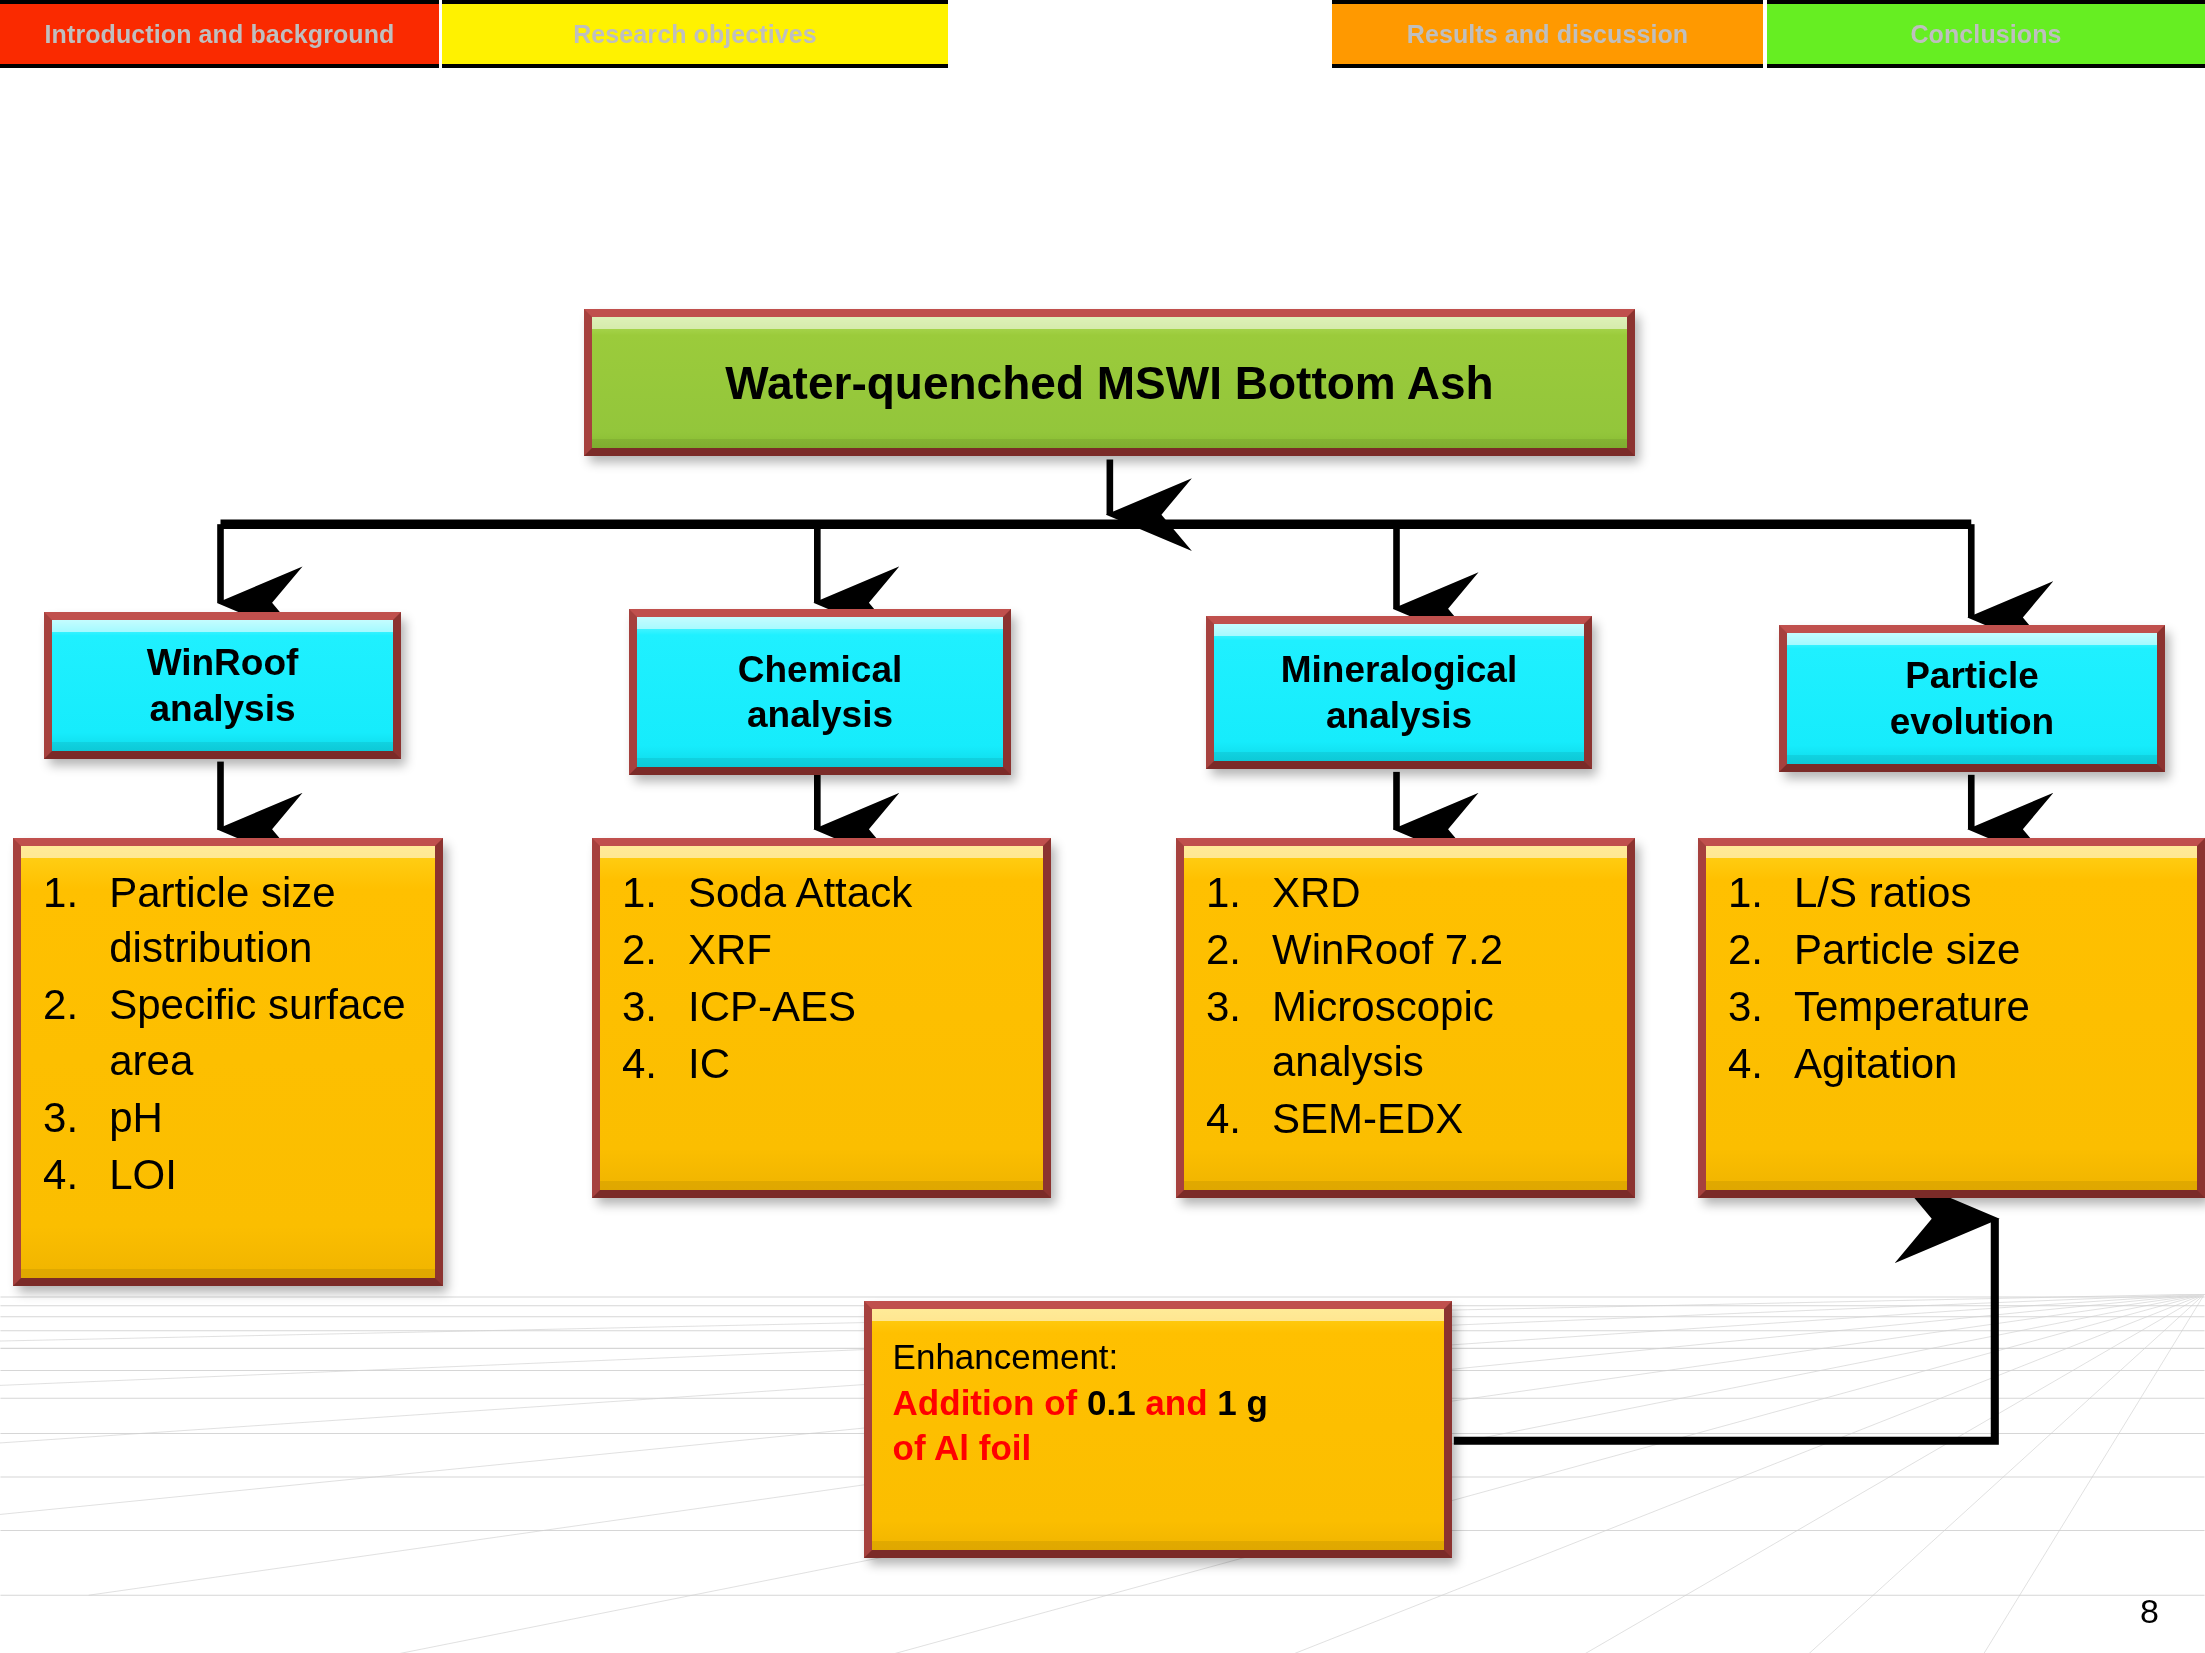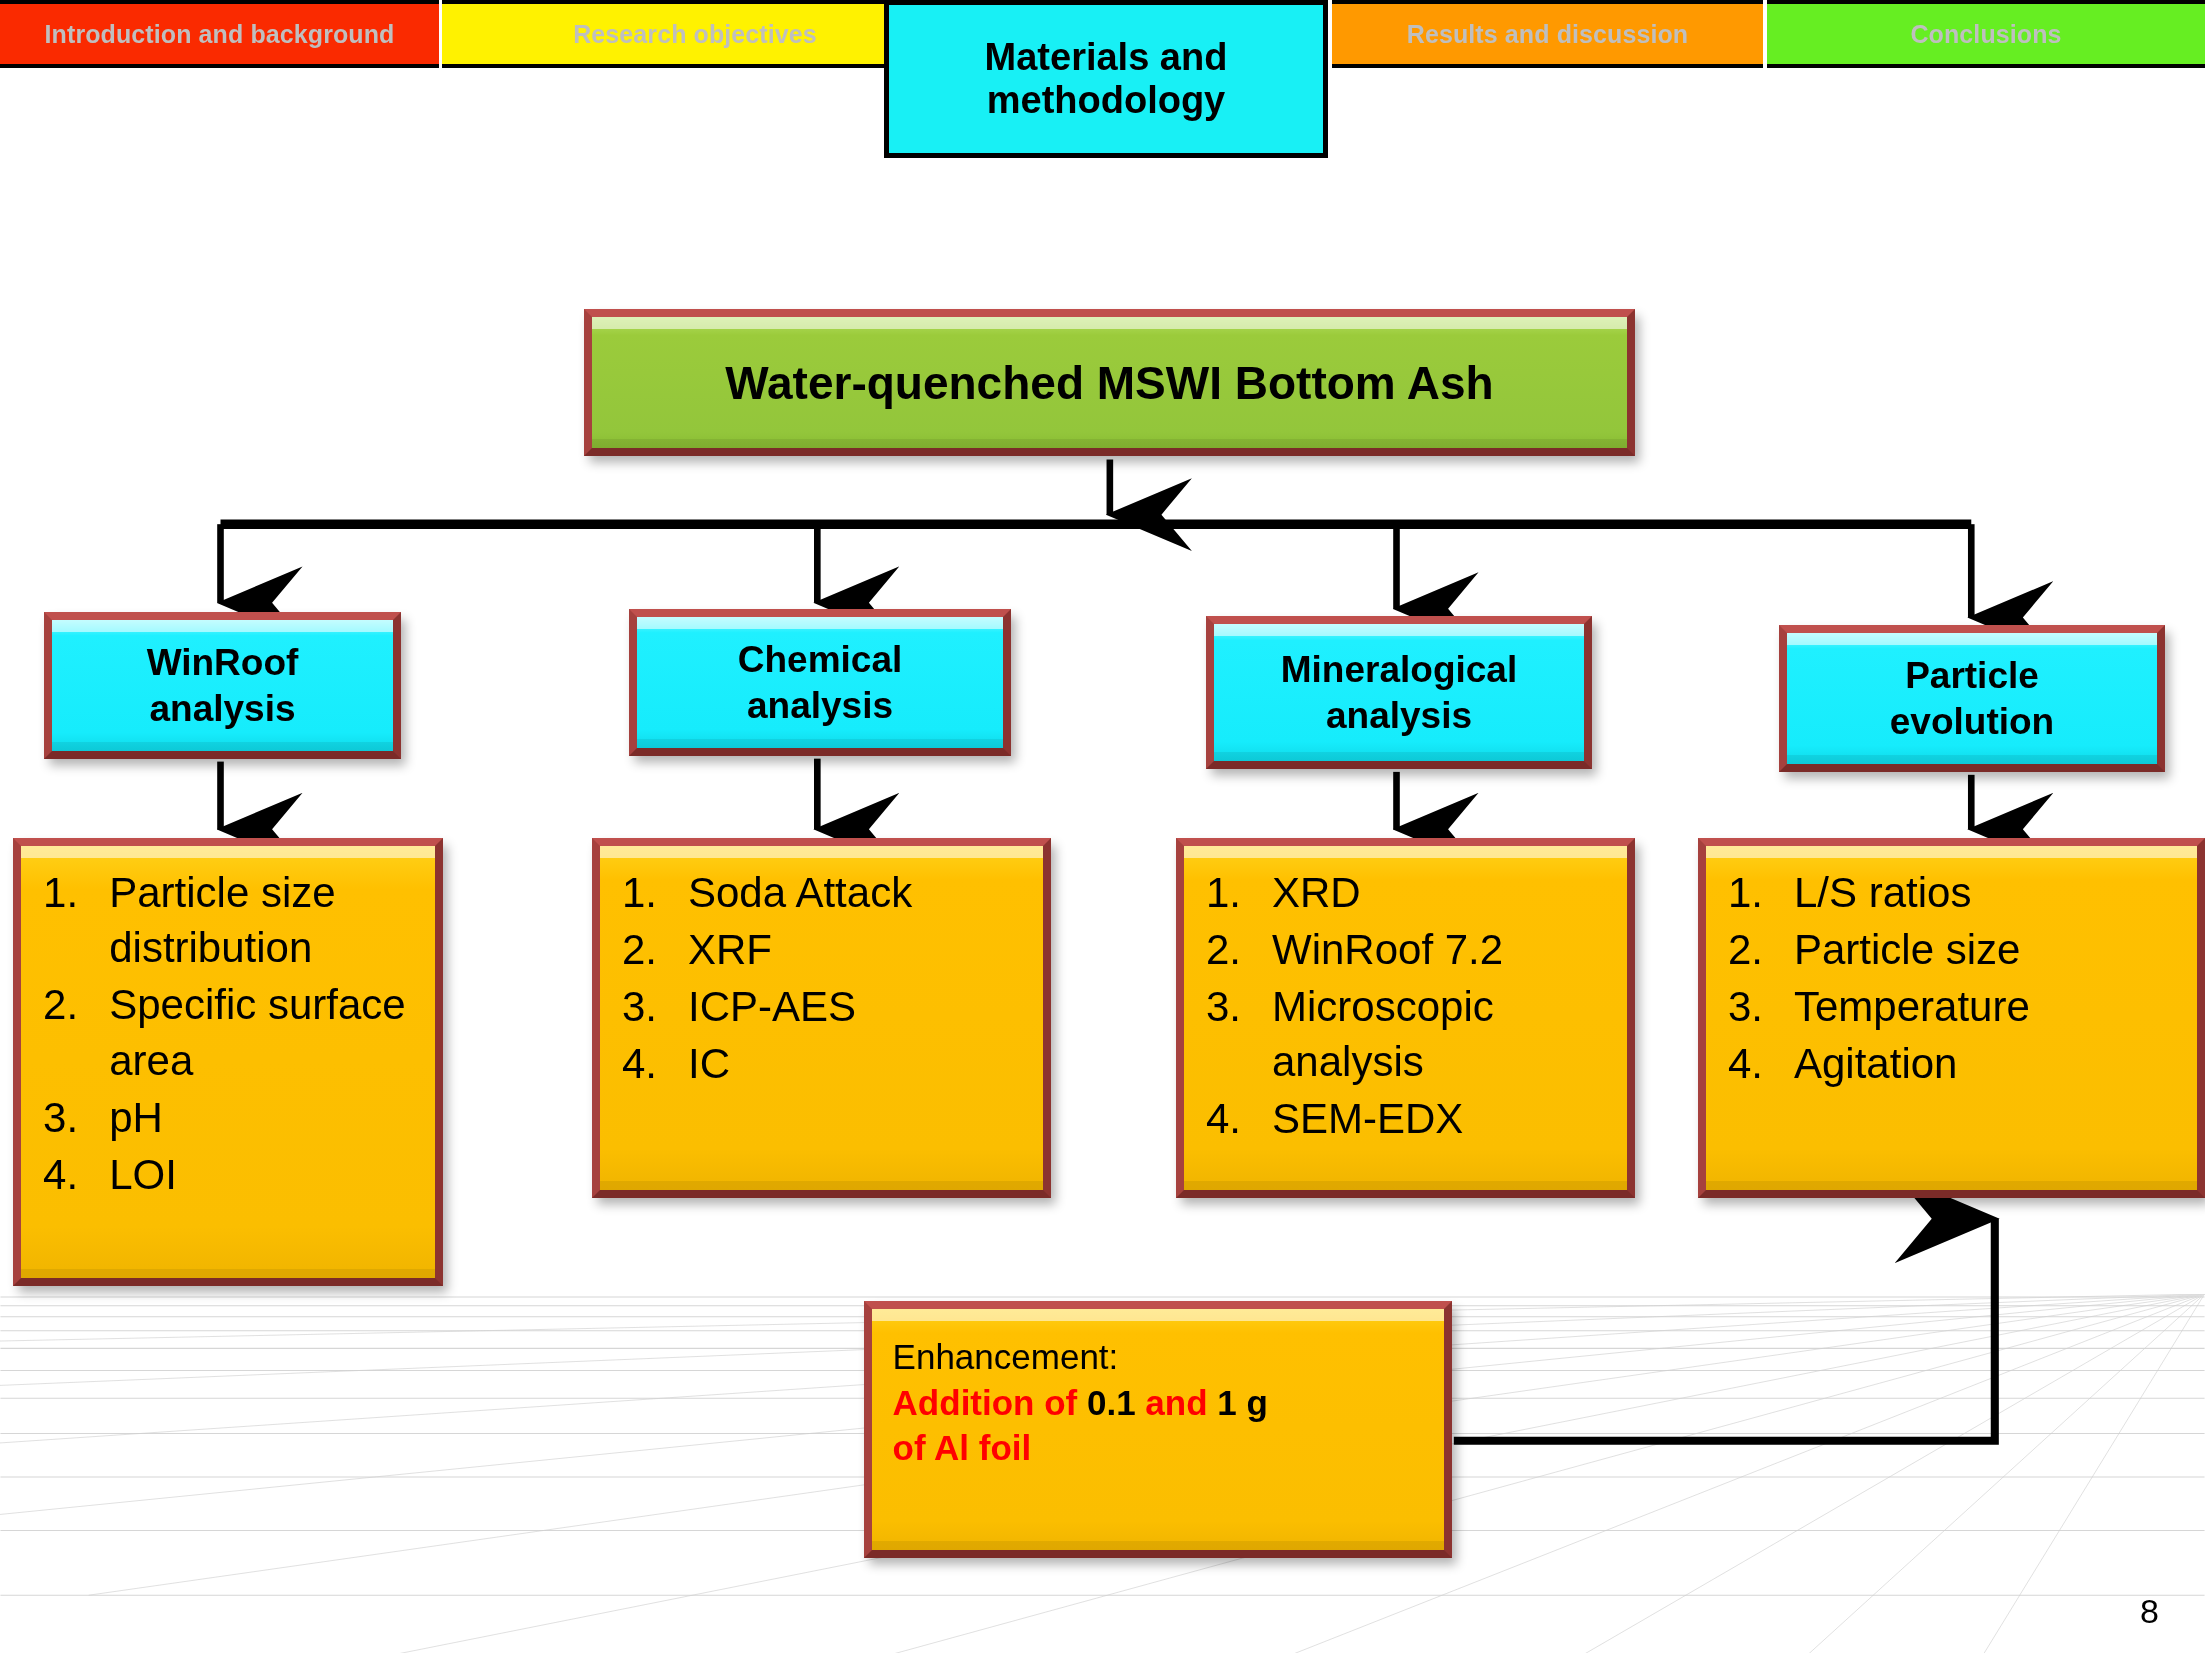--- a/index.html
+++ b/index.html
@@ -148,21 +148,21 @@
   .node.cyan .inner {
     background: linear-gradient(to bottom, #7efaff 0%, #1FF0FF 12%, #16ECFC 86%, #0fd9e8 100%);
     font-size: 37px;
     font-weight: bold;
     color: #000000;
     text-align: center;
     line-height: 1.22;
     flex-direction: column;
   }
   #node-c1 { left: 44px;   top: 612px; width: 357px; height: 147px; }
-  #node-c2 { left: 629px;  top: 609px; width: 382px; height: 147px; }
+  #node-c2 { left: 629px;  top: 609px; width: 382px; height: 166px; }
   #node-c3 { left: 1206px; top: 616px; width: 386px; height: 153px; }
   #node-c4 { left: 1779px; top: 625px; width: 386px; height: 147px; }
 
   
   .node.amber .inner {
     background: linear-gradient(to bottom, #ffd21a 0%, #FFC000 10%, #FBBE00 88%, #F0B400 100%);
     align-items: flex-start;
     justify-content: flex-start;
     padding: 19px 7.4px 19px 16px;
   }
@@ -274,24 +274,20 @@
       <span>Research objectives</span>
     </div>
     <div class="tab t4">
       <span>Results and discussion</span>
     </div>
     <div class="tab t5">
       <span>Conclusions</span>
     </div>
   </div>
 
-  <div class="tab-active">
-    <span>Materials and</span>
-    <span>methodology</span>
-  </div>
 
 
   <svg id="connectors" viewBox="0 0 3000 2250" xmlns="http://www.w3.org/2000/svg">
     <defs>
       <marker id="arrowDown" markerWidth="11" markerHeight="13" refX="5.5" refY="12.4" orient="auto" markerUnits="strokeWidth">
         <path d="M0,0 L5.5,13 L11,0 L5.5,4.6 Z" fill="#000000"></path>
       </marker>
       <marker id="arrowUp" markerWidth="11" markerHeight="13" refX="5.5" refY="12.4" orient="auto" markerUnits="strokeWidth">
         <path d="M0,0 L5.5,13 L11,0 L5.5,4.6 Z" fill="#000000"></path>
       </marker>

